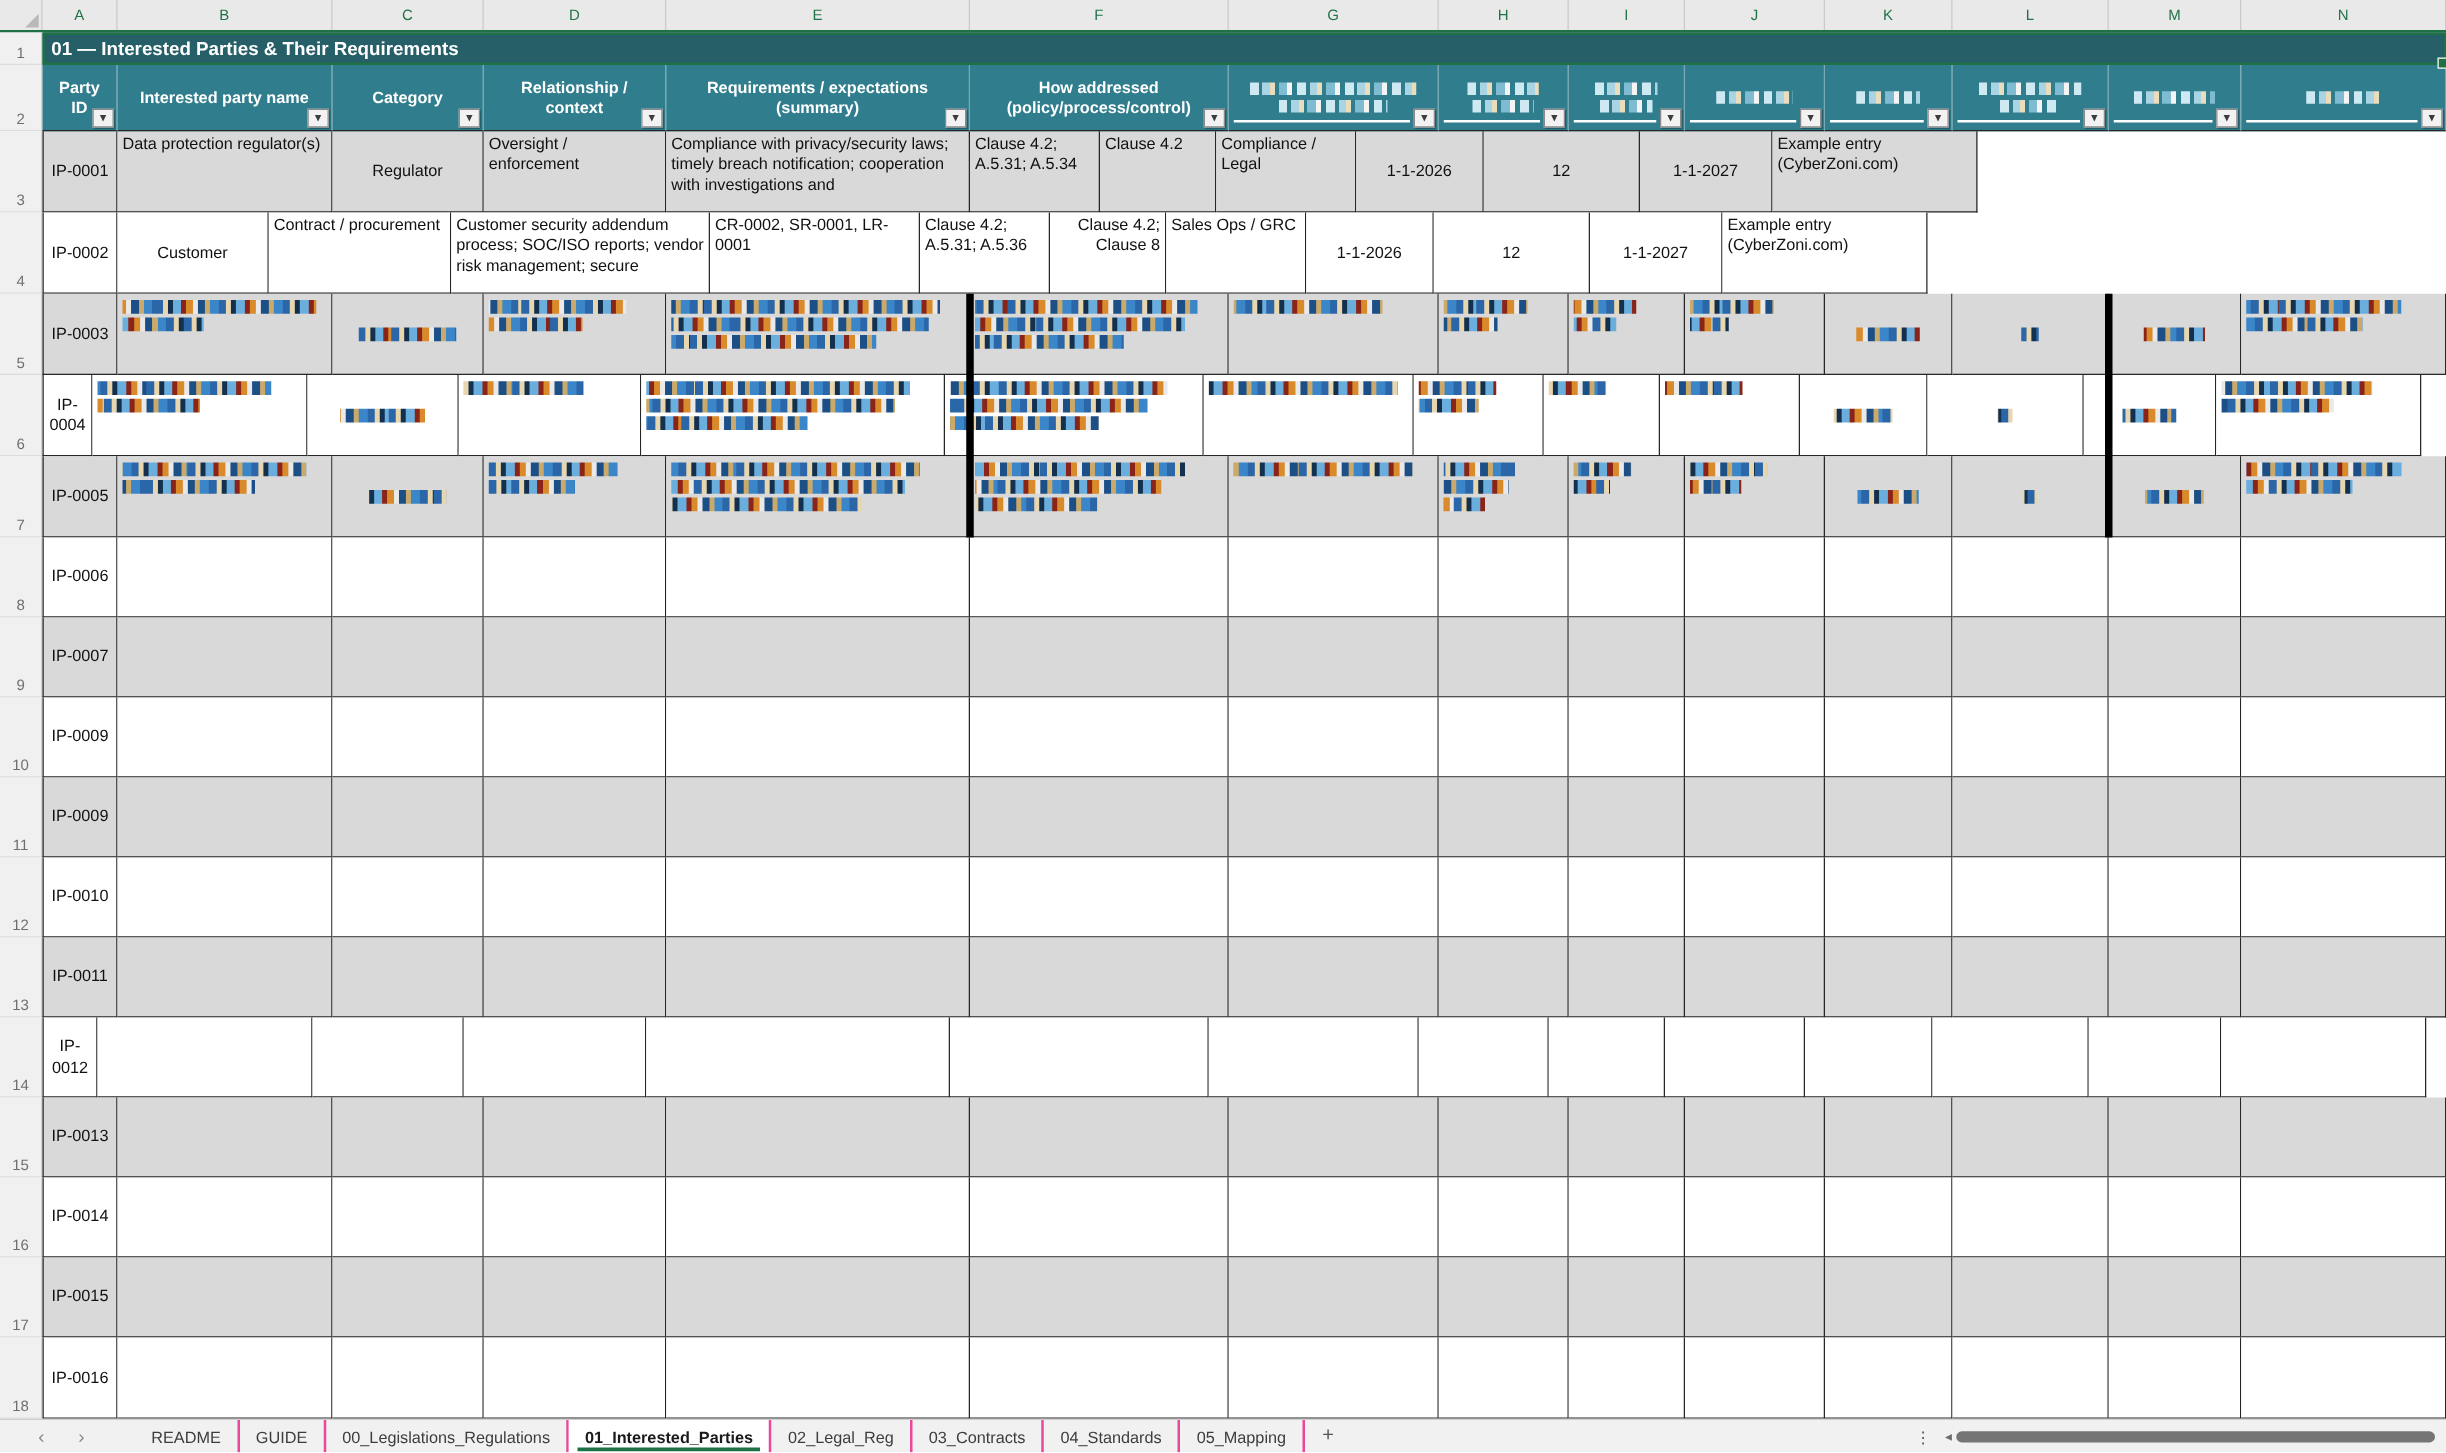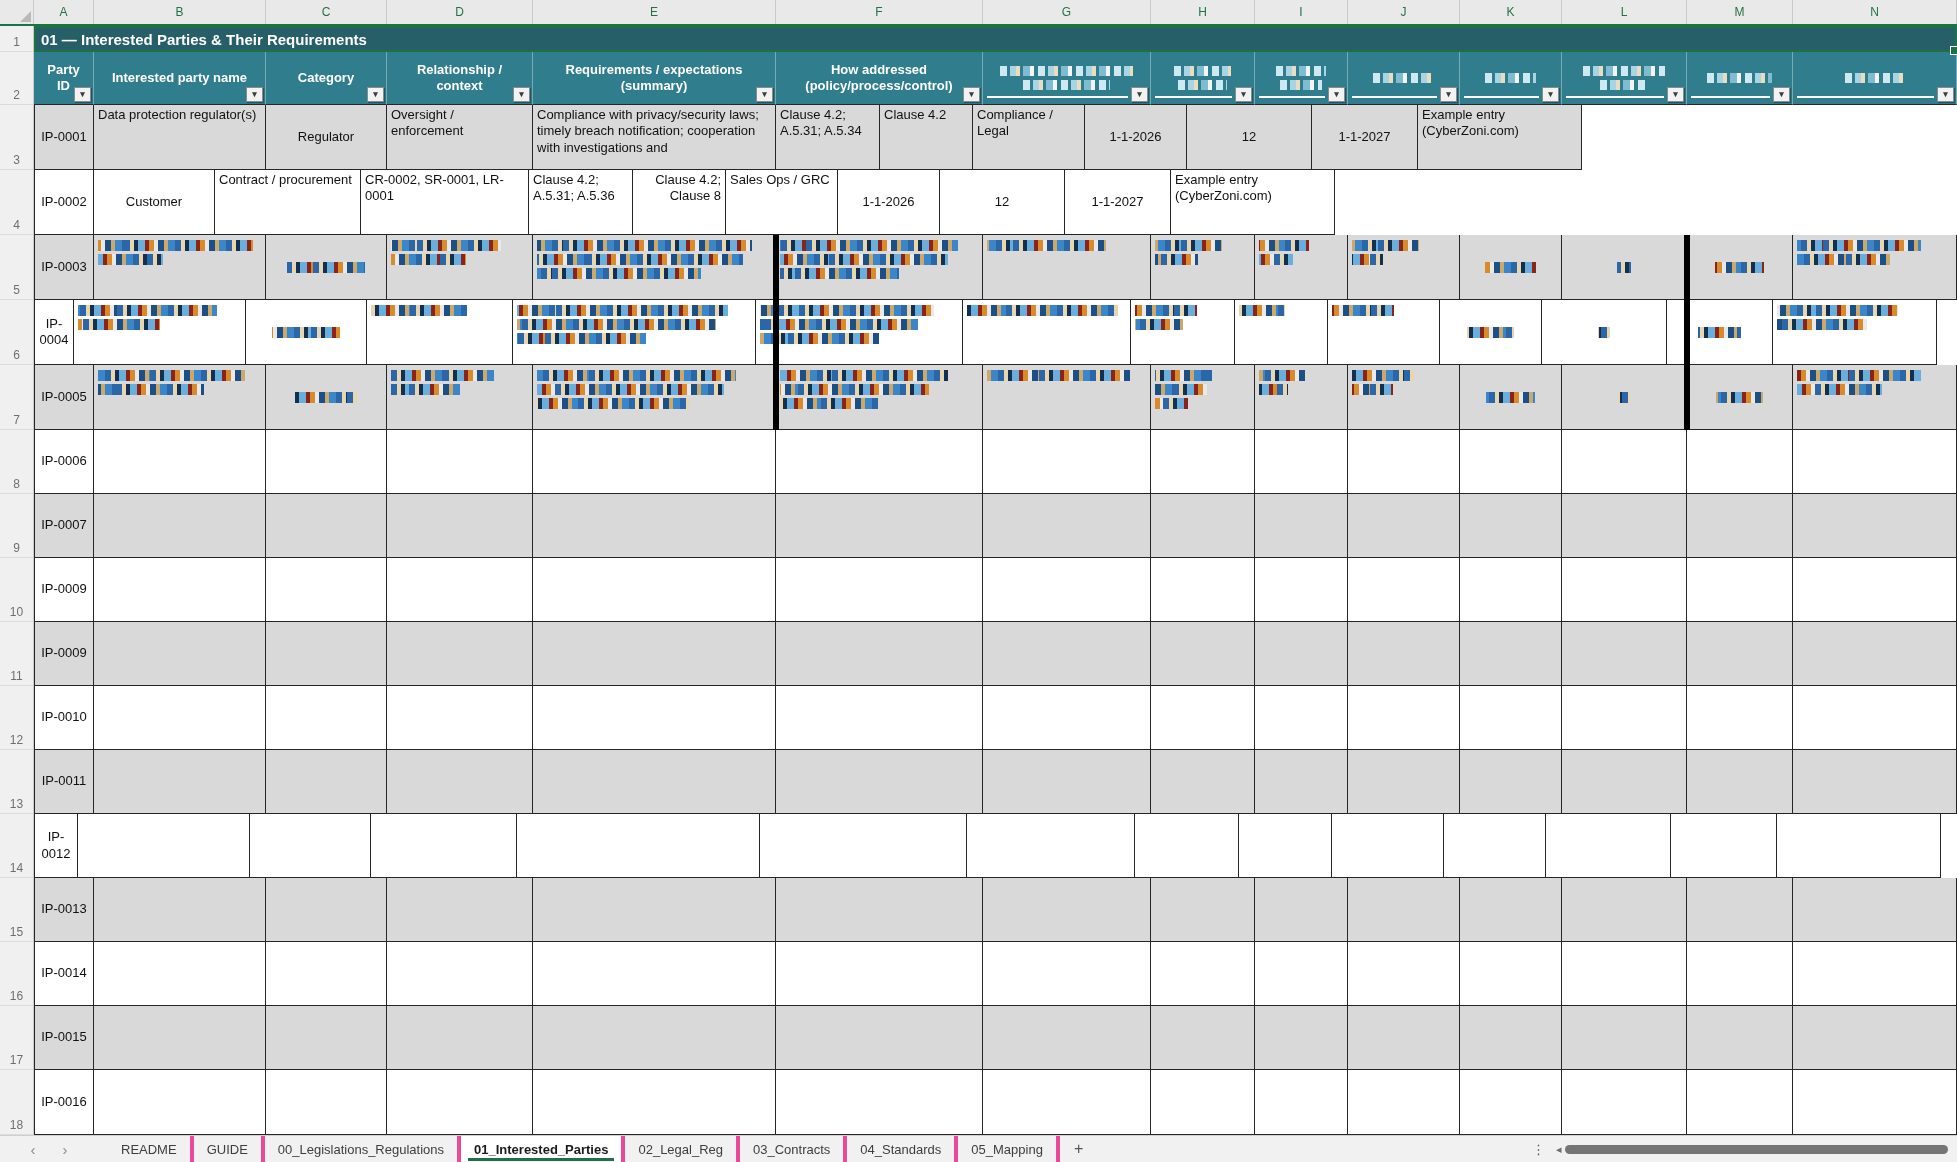--- a/index.html
+++ b/index.html
@@ -35,21 +35,21 @@
   
   .rz{height:11px;margin:3px 0;background:repeating-linear-gradient(90deg,#2b66a8 0 6px,#e8d7ae 6px 10px,#13304e 10px 14px,#6aaede 14px 21px,#8a2418 21px 25px,#d98a2b 25px 30px,#e9e9e9 30px 34px,#1c4f86 34px 40px,#caa96a 40px 44px,#3a86c8 44px 51px);}
   .rzh{height:10px;margin:2px auto;background:repeating-linear-gradient(90deg,#cfe9f2 0 7px,rgba(0,0,0,0) 7px 10px,#a8d4e4 10px 16px,#e9ddbe 16px 20px,rgba(0,0,0,0) 20px 23px,#7fbcd2 23px 30px,#f4f4f4 30px 34px,rgba(0,0,0,0) 34px 38px);}
   .bar{position:absolute;width:6px;background:#000;z-index:4;}
 
   
   .tabbar{position:absolute;left:0;bottom:0;width:100%;height:27px;background:#f1f1f1;border-top:1px solid #cfcfcf;display:flex;align-items:center;font-size:13px;color:#555;box-sizing:border-box;}
   .navarr{width:22px;text-align:center;font-size:15px;color:#8a8a8a;cursor:default;}
   .navgroup{display:flex;margin-left:22px;gap:10px;}
   .tabs{display:flex;height:100%;margin-left:32px;align-items:stretch;}
-  .tab{display:flex;align-items:center;padding:0 13px;border-right:4px solid #ec4899;color:#3d3d3d;position:relative;white-space:nowrap;}
+  .tab{display:flex;align-items:center;padding:0 13px;border-right:2px solid #ec4899;color:#3d3d3d;position:relative;white-space:nowrap;}
   .tab.active{background:#fff;font-weight:bold;color:#1a1a1a;}
   .tab.active::after{content:"";position:absolute;left:7px;right:7px;bottom:1px;height:3px;background:var(--green,#1e7145);}
   .addtab{padding:0 14px;font-size:16px;color:#555;display:flex;align-items:center;}
   .dots{position:absolute;left:1532px;top:0;height:100%;display:flex;align-items:center;color:#555;font-size:13px;}
   .hscroll{position:absolute;left:1556px;right:9px;top:0;height:100%;display:flex;align-items:center;}
   .harrow{color:#6f6f6f;font-size:11px;margin-right:3px;}
   .hthumb{flex:1;height:9px;background:#757575;border-radius:5px;}
 </style>
 </head>
 <body>
@@ -161,20 +161,21 @@
         <div class="cell a-cc" style="width: 102px;">1-1-2026</div>
         <div class="cell a-cc" style="width: 125px;">12</div>
         <div class="cell a-cc" style="width: 106px;">1-1-2027</div>
         <div class="cell" style="width: 164px;">Example entry (CyberZoni.com)</div>
       </div>
       <div class="row drow" style="height: 65px;">
         <div class="gut">4</div>
         <div class="cell a-cc" style="width: 60px; border-left: 1px solid var(--grid);">IP-0002</div>
         <div class="cell a-cc" style="width: 121px;">Customer</div>
         <div class="cell" style="width: 146px;">Contract / procurement</div>
+        <div class="cell" style="width: 207px;">Customer security addendum process; SOC/ISO reports; vendor risk management; secure</div>
         <div class="cell" style="width: 168px;">CR-0002, SR-0001, LR-0001</div>
         <div class="cell" style="width: 104px;">Clause 4.2; A.5.31; A.5.36</div>
         <div class="cell" style="width: 93px; text-align: right;">Clause 4.2; Clause 8</div>
         <div class="cell" style="width: 112px;">Sales Ops / GRC</div>
         <div class="cell a-cc" style="width: 102px;">1-1-2026</div>
         <div class="cell a-cc" style="width: 125px;">12</div>
         <div class="cell a-cc" style="width: 106px;">1-1-2027</div>
         <div class="cell" style="width: 164px;">Example entry (CyberZoni.com)</div>
       </div>
       <div class="row drow band" style="height: 65px;">

